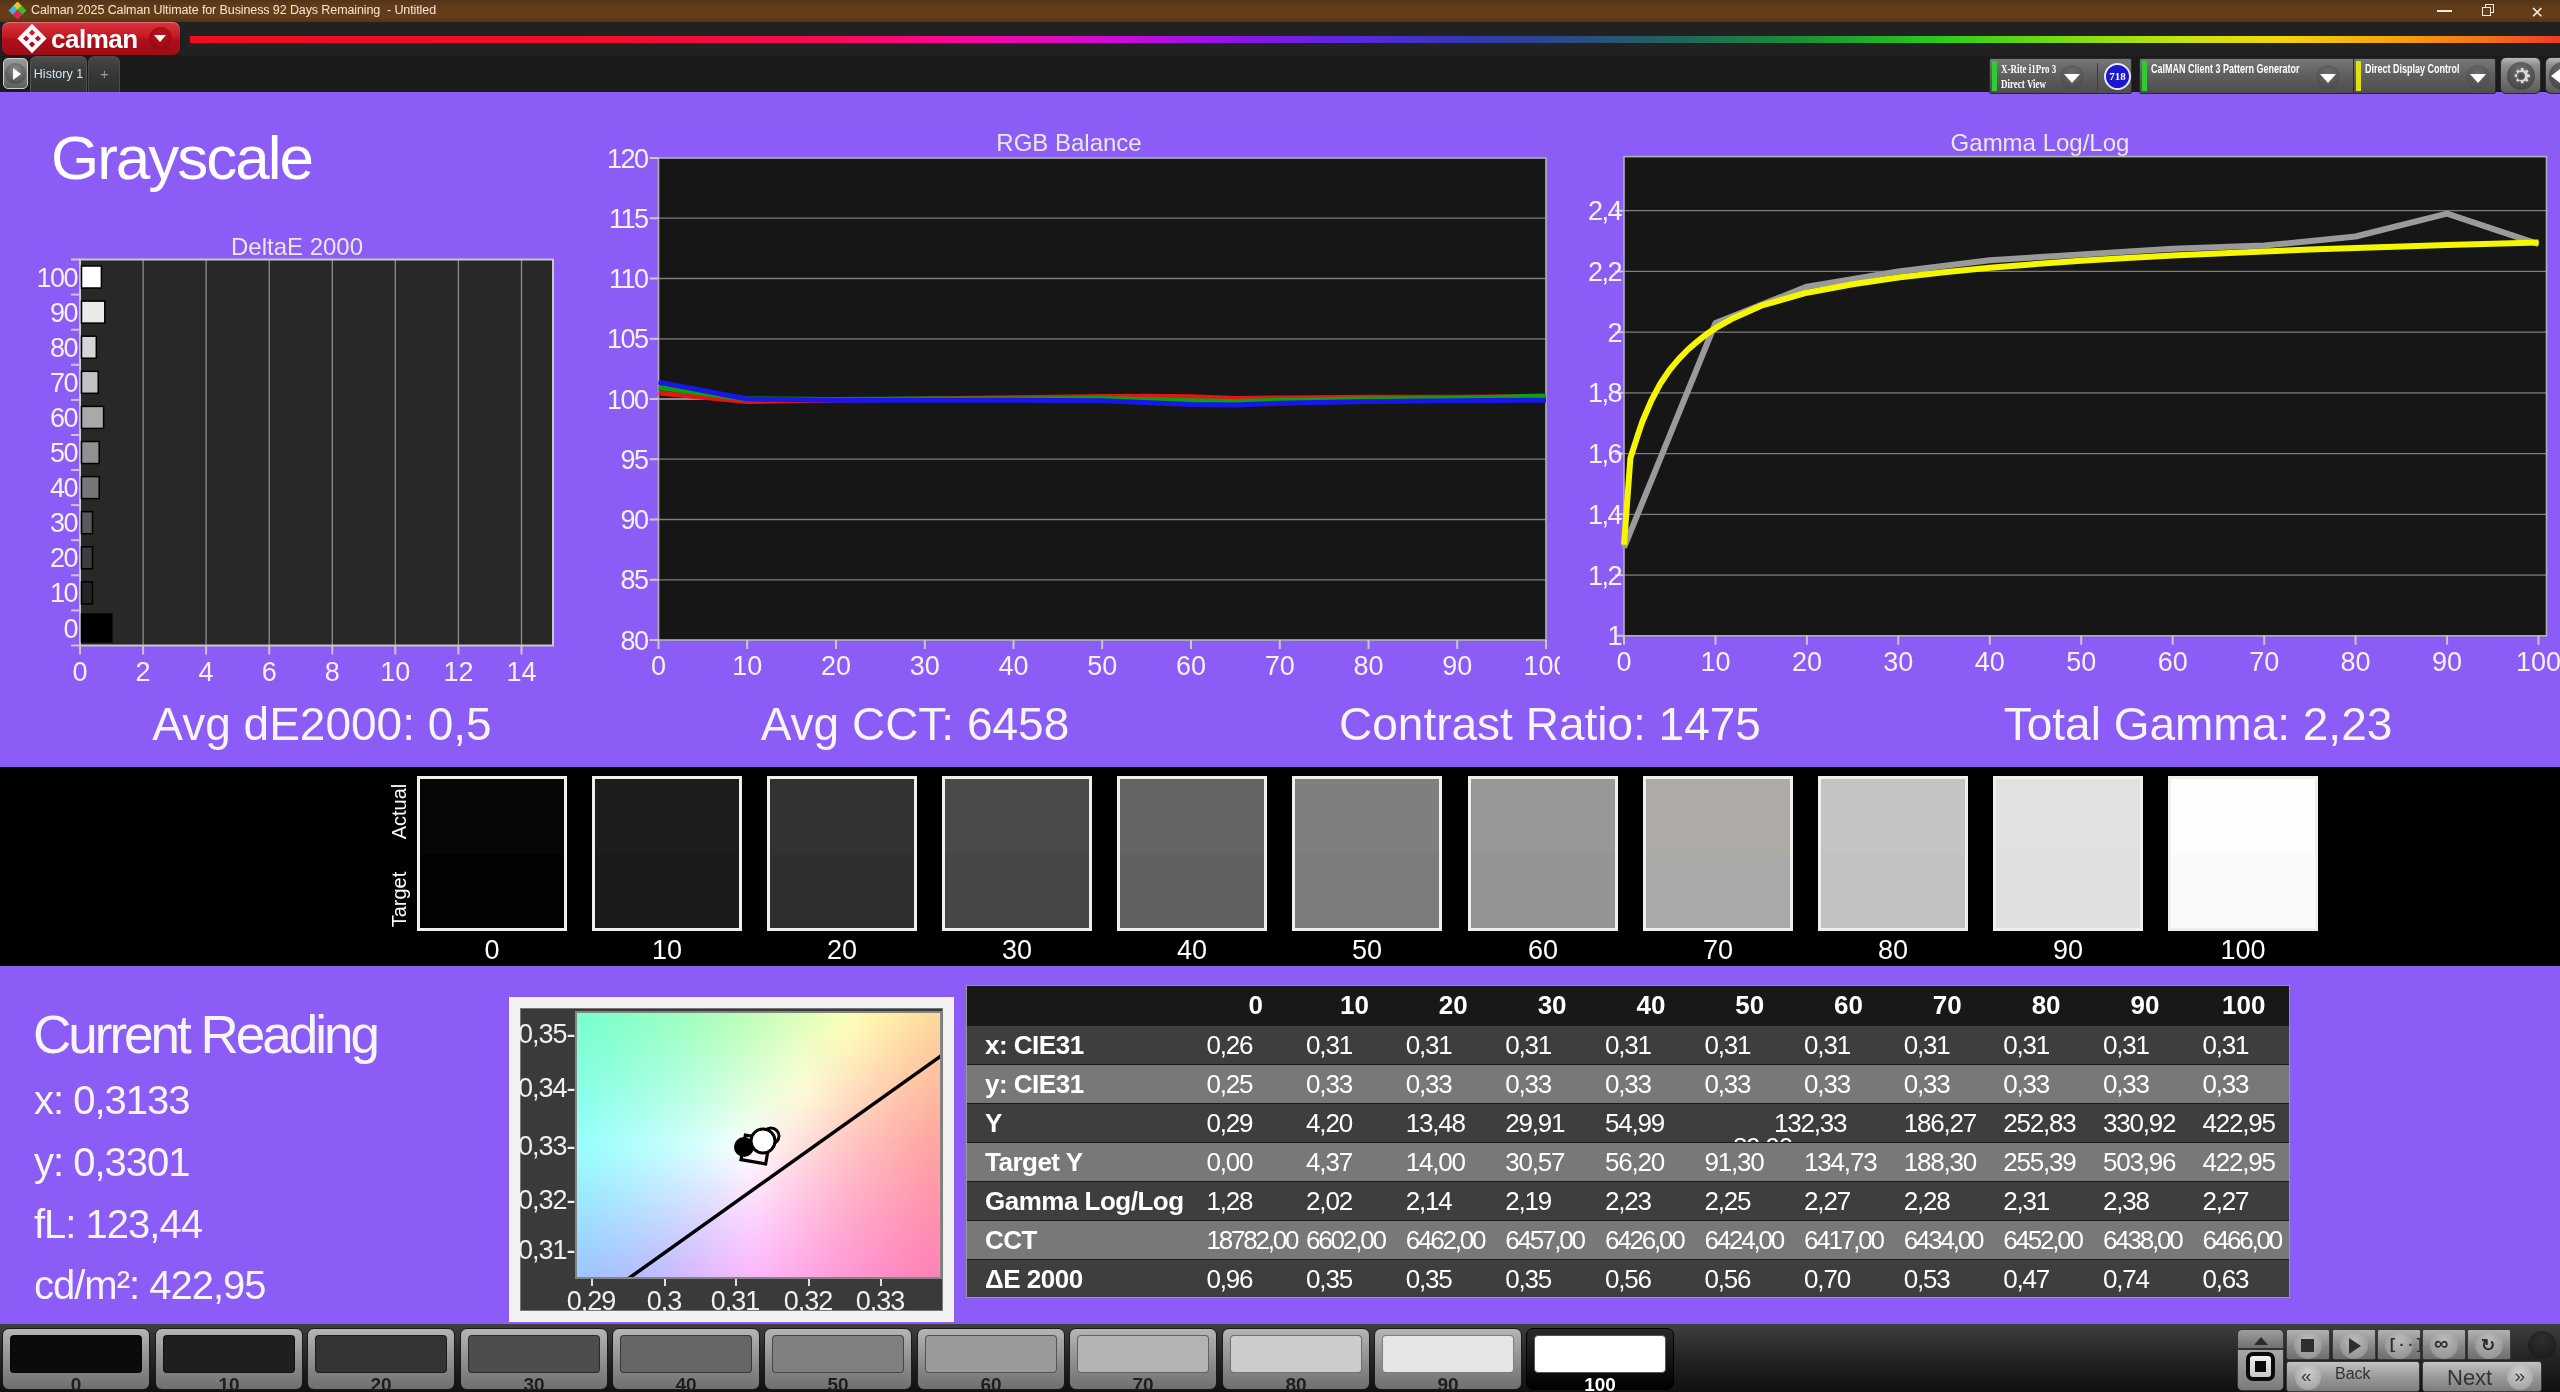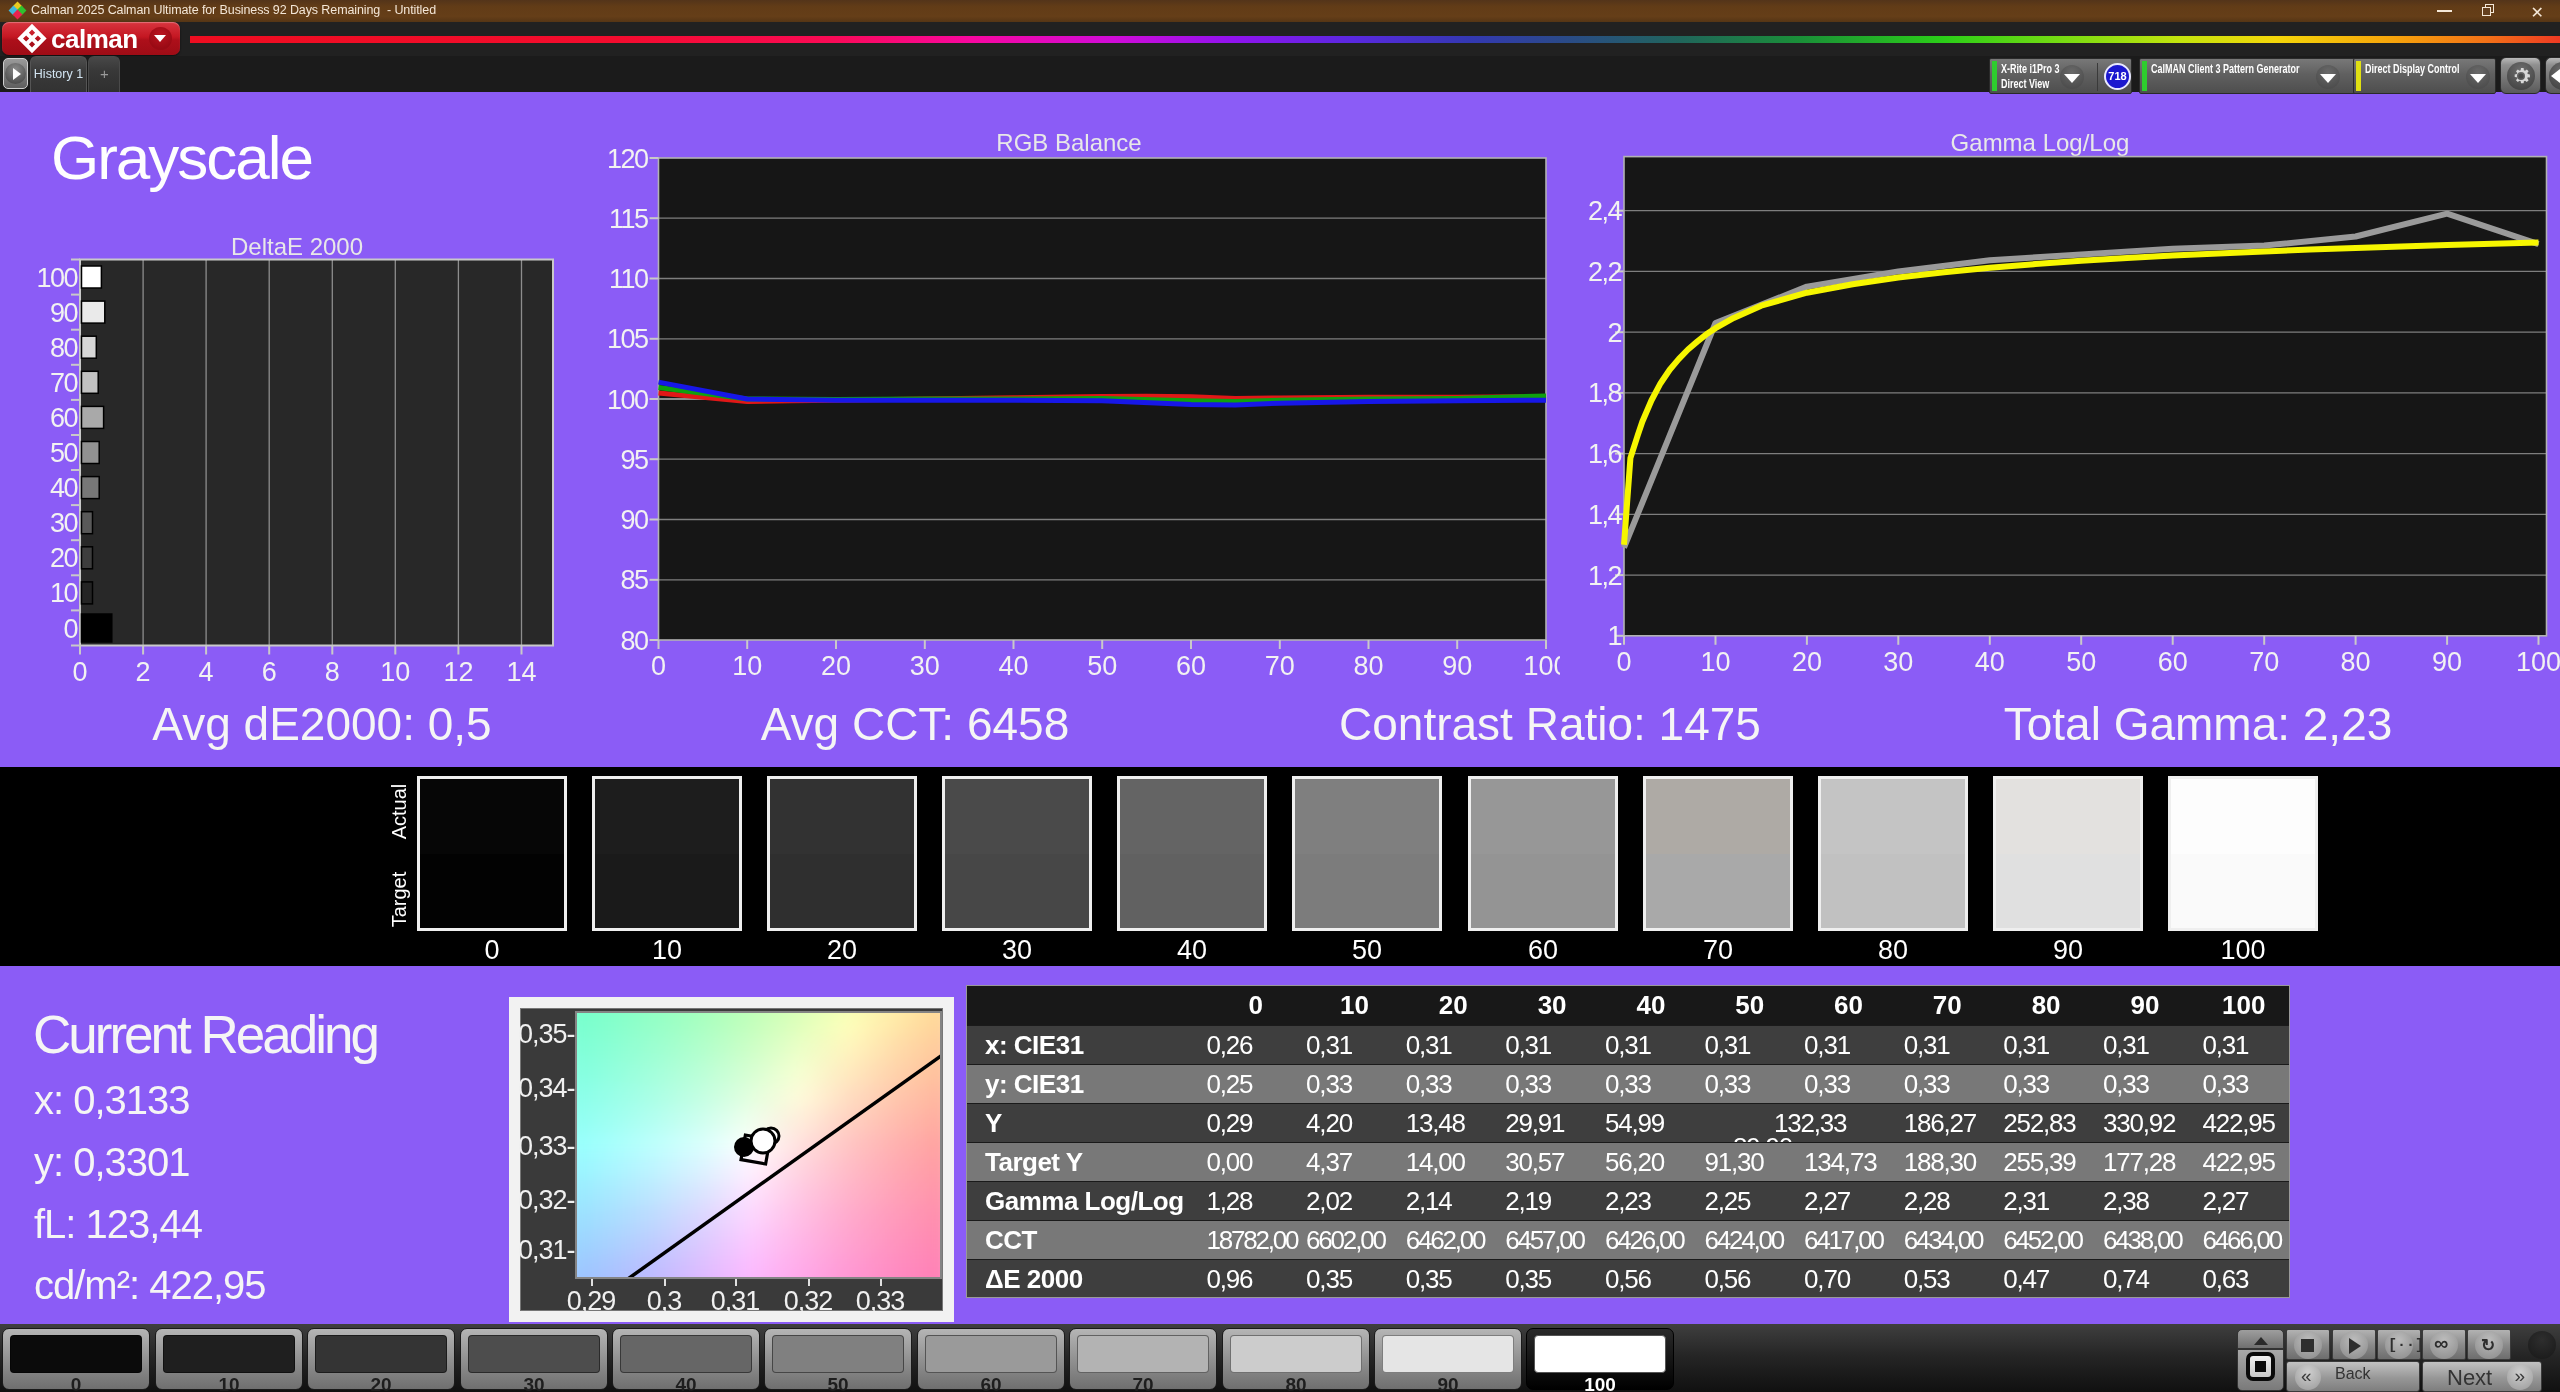--- a/index.html
+++ b/index.html
@@ -140,21 +140,21 @@
     <div id="rainbow"></div>
   </div>
 
   <div id="tabrow">
     <div id="playbtn"></div>
     <div id="tab1">History 1</div>
     <div id="tabplus">
         <span>+</span>
       </div>
 
-    <div class="ddp" style="left:1989px; width:143px;">
+    <div class="ddp" style="left:1989px; width:143px;font-family:Liberation Serif, serif;">
       <div class="stripe" style="background:#2ecc2e;"></div>
       <div class="t1">X-Rite i1Pro 3</div>
       <div class="t2">Direct View</div>
       <div class="ddarrow" style="left:70px; top:6px;"></div>
       <div id="dddiv"></div>
       <div id="badge718">718</div>
     </div>
     <div class="ddp" style="left:2139px; width:243px;">
       <div class="stripe" style="background:#2ecc2e;"></div>
       <div class="t1">CalMAN Client 3 Pattern Generator</div>
@@ -676,21 +676,21 @@
         <div class="tlab">Target Y</div>
         <div class="tval" style="left:239.5px; letter-spacing:-1.2px;">0,00</div>
         <div class="tval" style="left:339.1px; letter-spacing:-1.2px;">4,37</div>
         <div class="tval" style="left:438.7px; letter-spacing:-1.2px;">14,00</div>
         <div class="tval" style="left:538.3px; letter-spacing:-1.2px;">30,57</div>
         <div class="tval" style="left:637.9px; letter-spacing:-1.2px;">56,20</div>
         <div class="tval" style="left:737.5px; letter-spacing:-1.2px;">91,30</div>
         <div class="tval" style="left:837.1px; letter-spacing:-1.2px;">134,73</div>
         <div class="tval" style="left:936.7px; letter-spacing:-1.2px;">188,30</div>
         <div class="tval" style="left:1036.3px; letter-spacing:-1.2px;">255,39</div>
-        <div class="tval" style="left:1135.9px; letter-spacing:-1.2px;">177,28</div>
+        <div class="tval" style="left:1135.9px; letter-spacing:-1.2px;">503,96</div>
         <div class="tval" style="left:1235.5px; letter-spacing:-1.2px;">422,95</div>
       </div>
       <div class="trow" style="top:195px; height:39px; background:#3e3e3e; border-top:1px solid #1a1a1a;">
         <div class="tlab">Gamma Log/Log</div>
         <div class="tval" style="left:239.5px; letter-spacing:-1.2px;">1,28</div>
         <div class="tval" style="left:339.1px; letter-spacing:-1.2px;">2,02</div>
         <div class="tval" style="left:438.7px; letter-spacing:-1.2px;">2,14</div>
         <div class="tval" style="left:538.3px; letter-spacing:-1.2px;">2,19</div>
         <div class="tval" style="left:637.9px; letter-spacing:-1.2px;">2,23</div>
         <div class="tval" style="left:737.5px; letter-spacing:-1.2px;">2,25</div>

